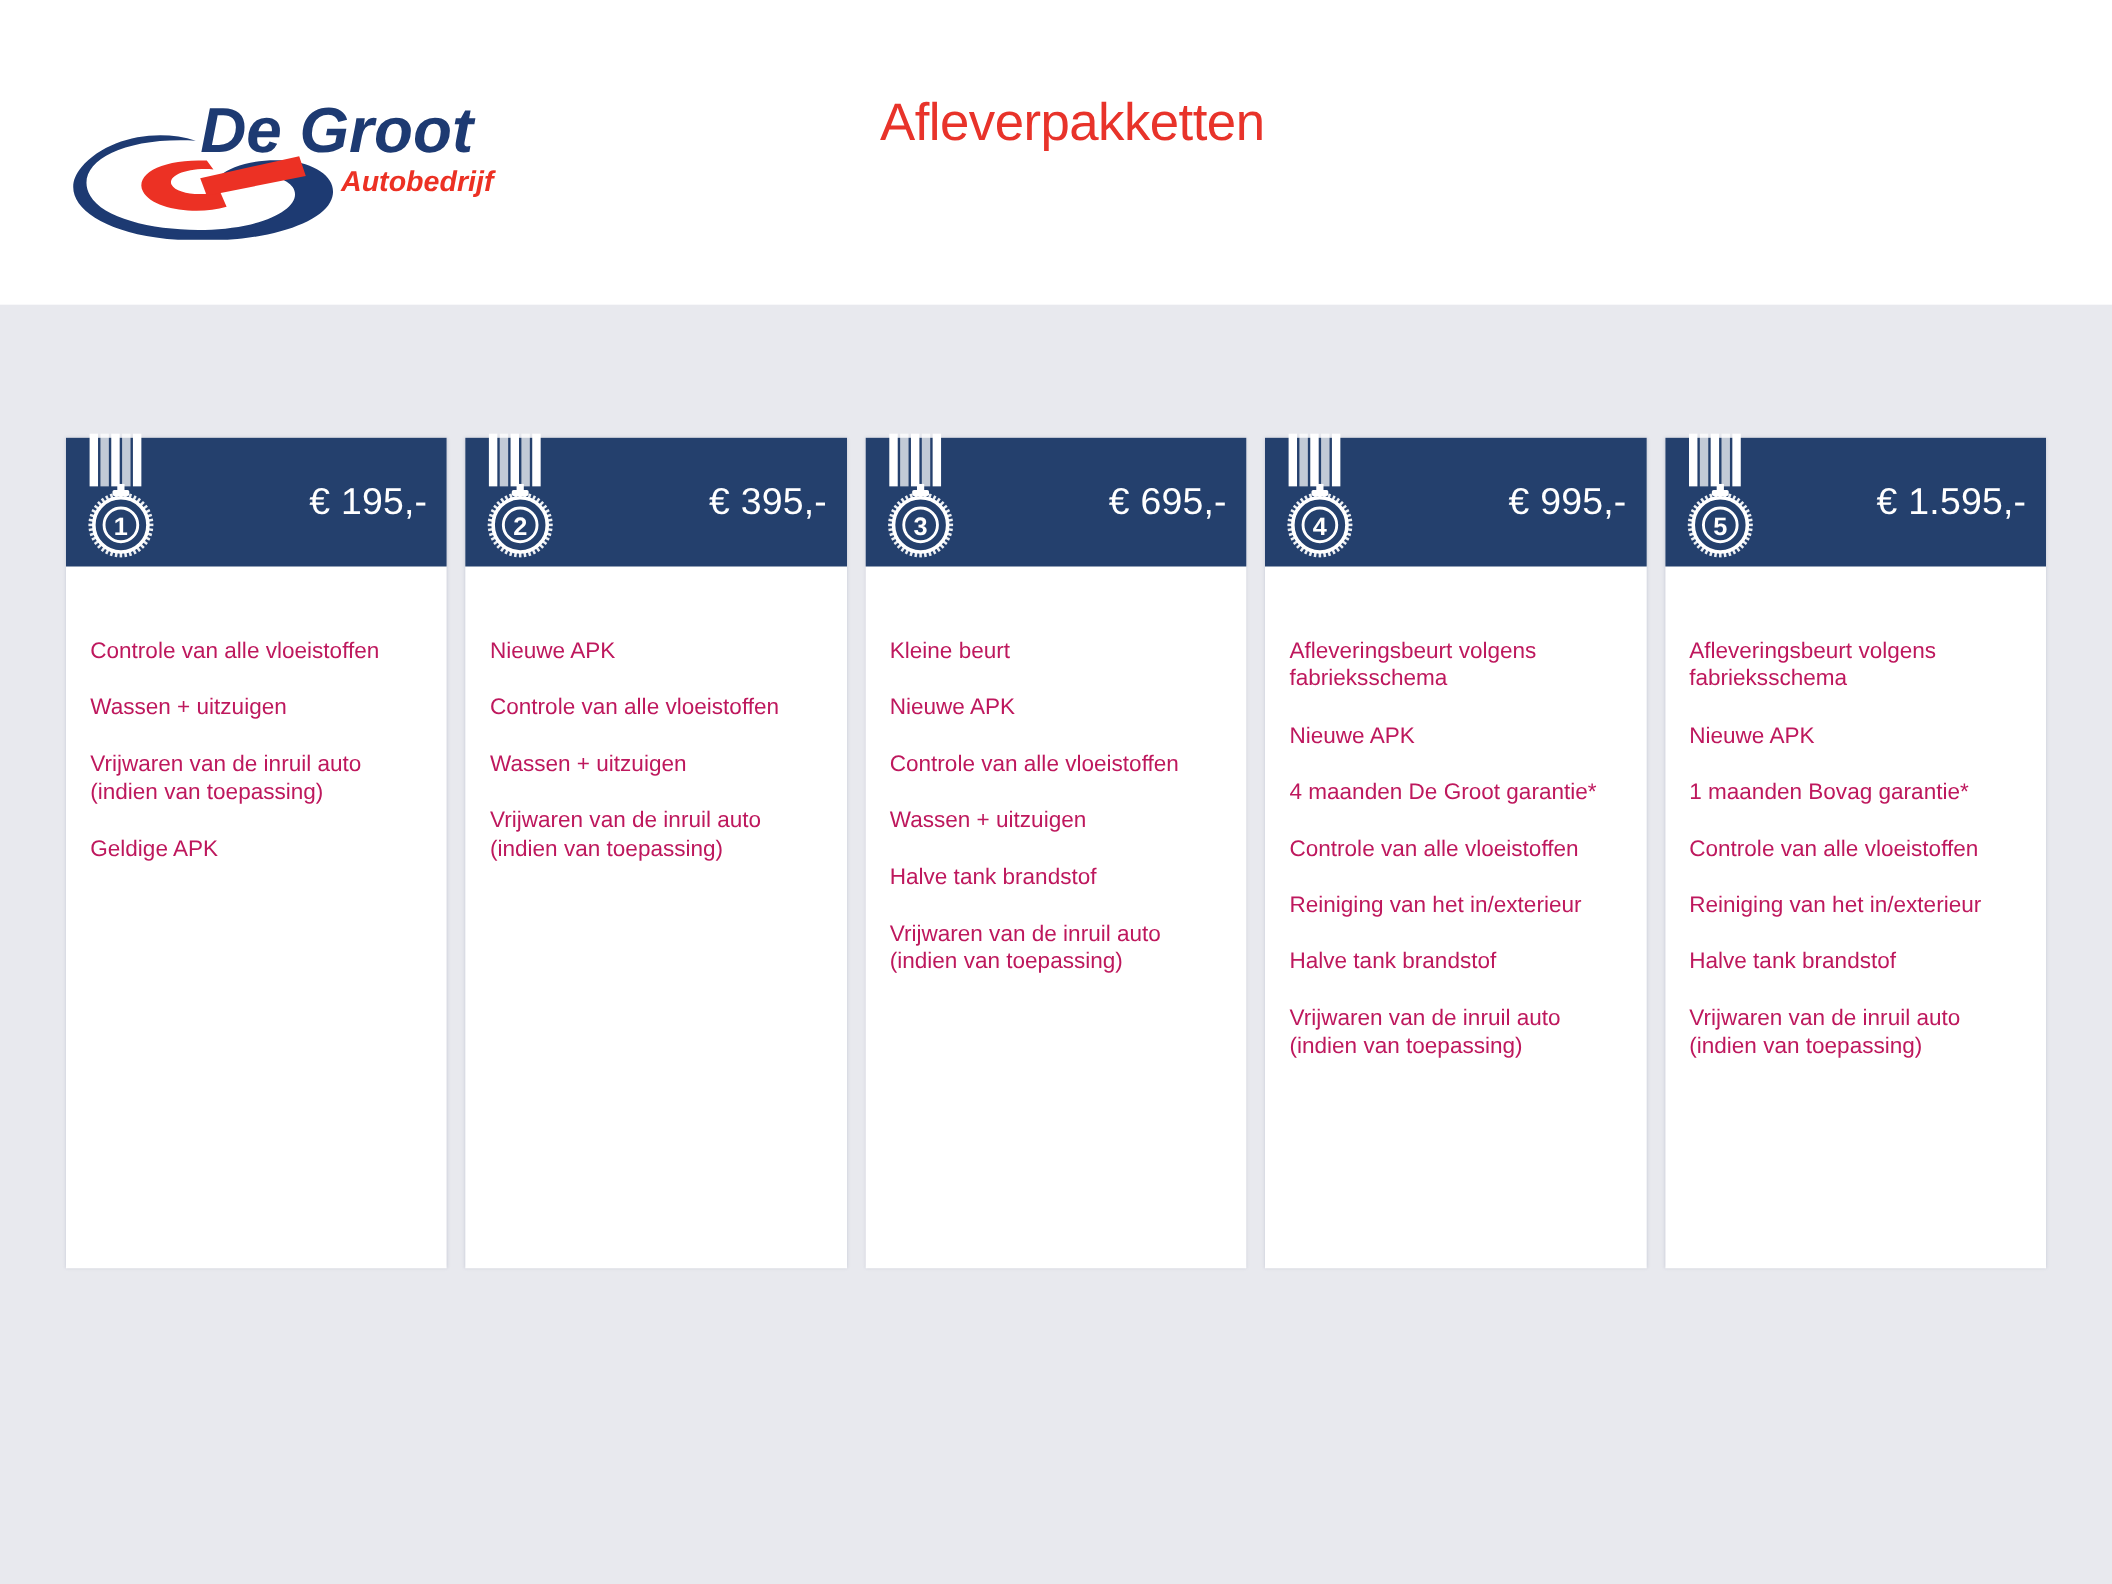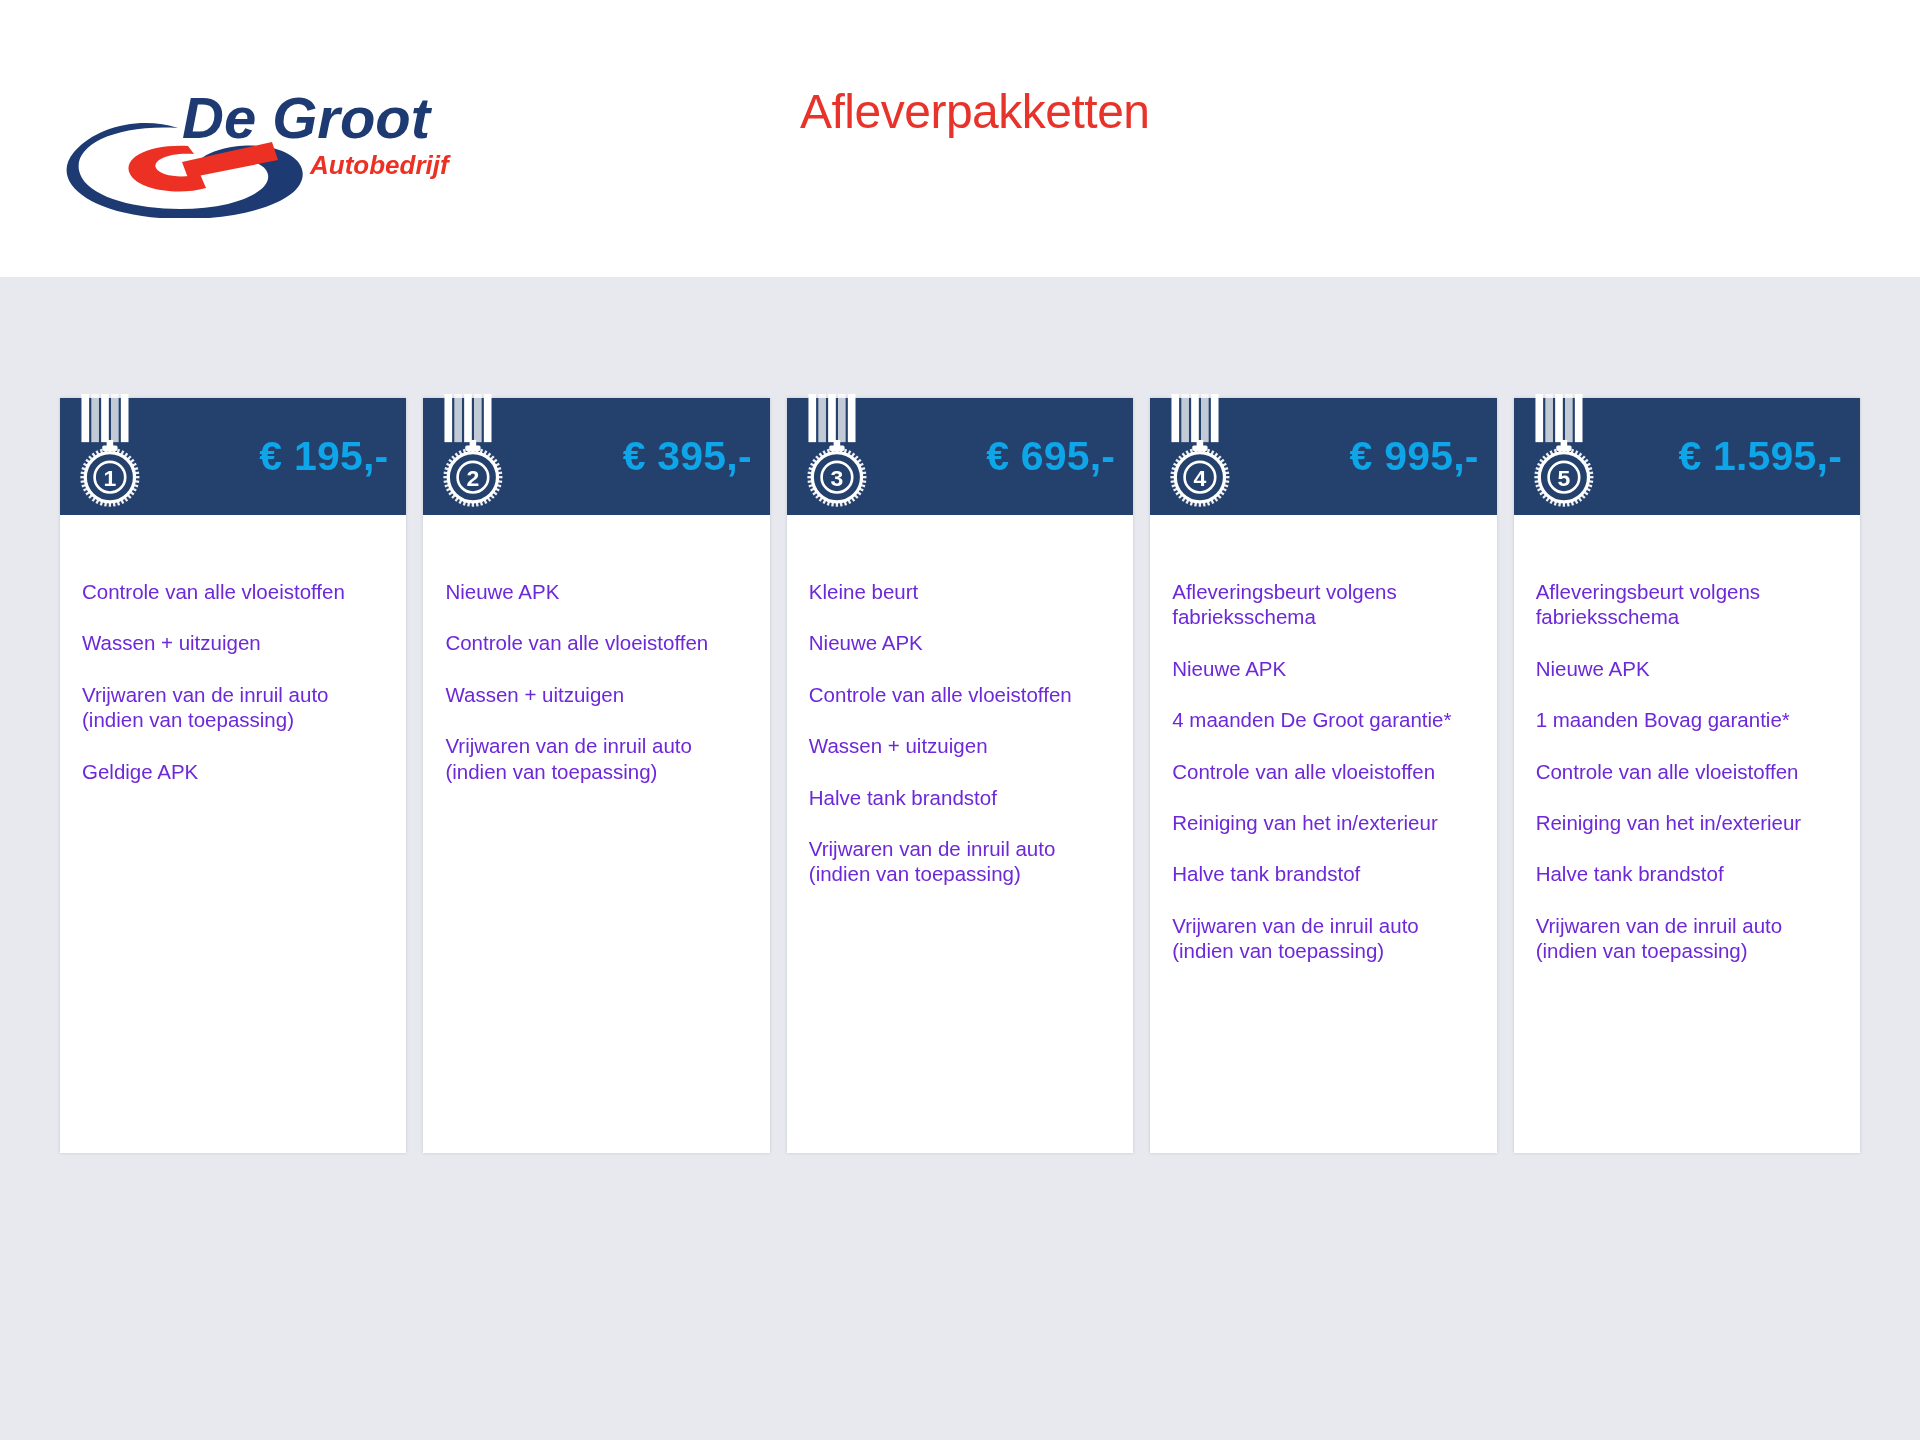--- a/index.html
+++ b/index.html
@@ -88,35 +88,35 @@
     position: absolute;
     left: 18px;
     top: -4px;
     width: 66px;
     height: 116px;
   }
 
   .price {
     margin-left: auto;
     margin-right: 18px;
-    color: #0ea5e9;
-    font-size: 41px;
-    font-weight: bold;
+    color: #ffffff;
+    font-size: 34px;
+    font-weight: normal;
     letter-spacing: 0.2px;
     white-space: nowrap;
   }
 
   .card-body {
     flex: 1 1 auto;
     padding: 64px 22px 20px 22px;
     box-sizing: border-box;
   }
 
   .feature {
-    color: #6d28d9;
+    color: #be185d;
     font-size: 20.5px;
     line-height: 1.24;
     margin-bottom: 26px;
     white-space: pre-line;
   }
   .feature:last-child { margin-bottom: 0; }
 </style>
 </head>
 <body>
 

